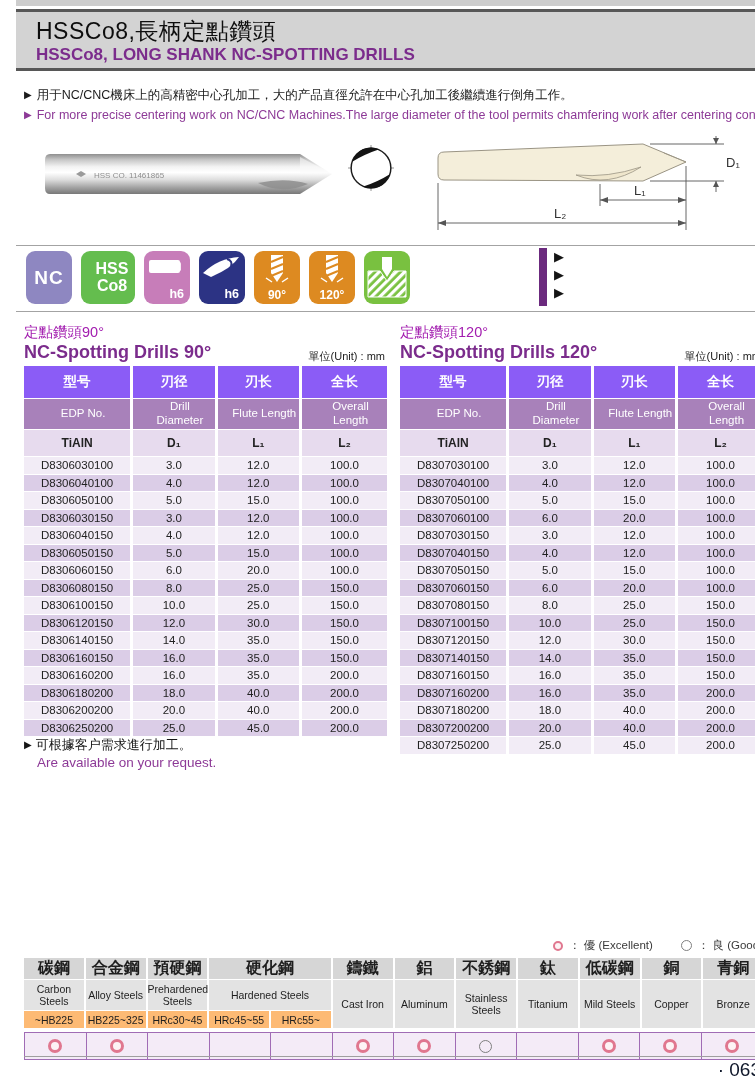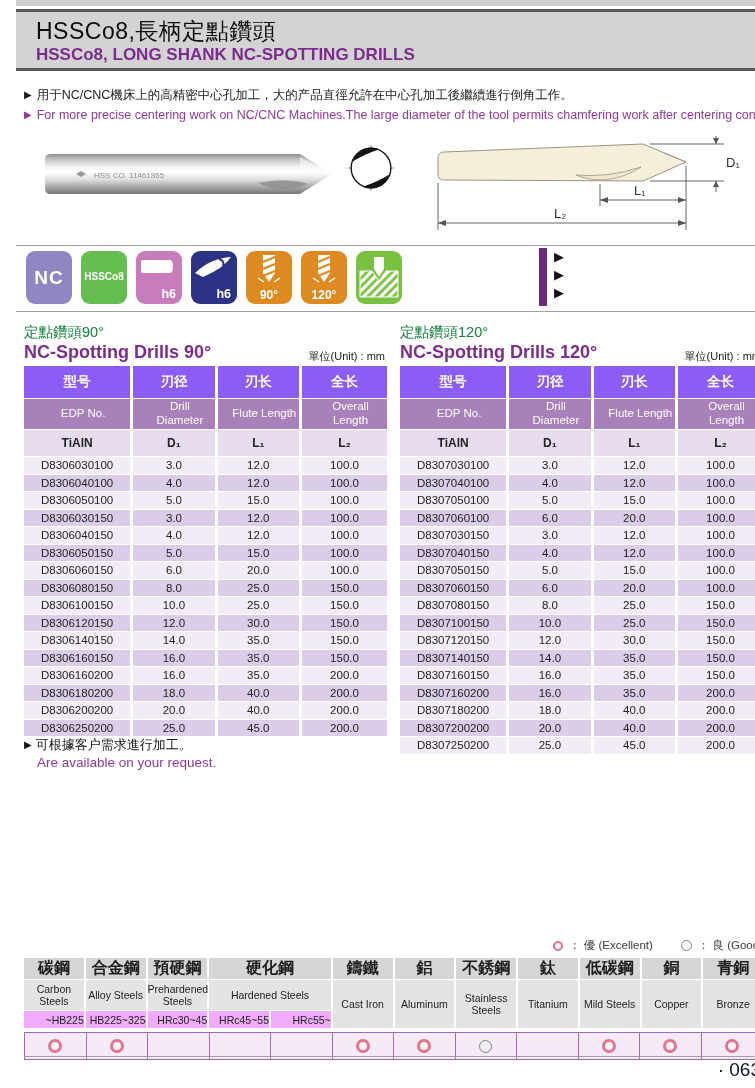--- a/index.html
+++ b/index.html
@@ -23,37 +23,37 @@
   
   .photo-svg{position:absolute;left:26px;top:147px;}
   .cross-svg{position:absolute;left:332px;top:145px;}
   .tech-svg{position:absolute;left:412px;top:136px;}
 
   
   .icon-row{position:absolute;left:10px;top:251px;display:flex;gap:9px;}
   .badge{width:46px;height:53px;border-radius:9px;position:relative;color:#fff;font-weight:700;flex:none;}
   .badge svg{position:absolute;left:0;top:0;}
   .badge-nc{background:#8e87c1;display:flex;align-items:center;justify-content:center;font-size:19px;letter-spacing:1px;}
-  .badge-hss{background:#64bd4e;display:flex;flex-direction:row;align-items:center;justify-content:center;
-             font-size:10px;line-height:1.05;}
+  .badge-hss{background:#64bd4e;display:flex;flex-direction:column;align-items:center;justify-content:center;
+             font-size:16px;line-height:1.05;padding-left:8px;}
   .badge-pink{background:#c77db9;}
   .badge-navy{background:#2c3384;}
   .badge-orange{background:#dd8a21;}
   .badge-green{background:#79c140;}
   .corner-label{position:absolute;right:6px;bottom:3px;font-size:12.5px;}
   .angle-label{position:absolute;left:0;right:0;bottom:2px;text-align:center;font-size:12px;font-weight:700;}
 
   .side-bar{position:absolute;left:523px;top:248px;width:8px;height:58px;background:#6b2a7e;}
   .side-arrows{position:absolute;left:538px;top:250px;display:flex;flex-direction:column;gap:5px;
                font-size:13px;color:#141414;line-height:1;}
 
   
   .tables-row{position:absolute;left:8px;top:324px;width:739px;display:flex;gap:13px;}
   .spec-block{flex:1;position:relative;min-width:0;}
-  .spec-title-zh{font-size:14.5px;color:#15803d;line-height:17px;}
+  .spec-title-zh{font-size:14.5px;color:#a21caf;line-height:17px;}
   .spec-title-en{font-size:18px;font-weight:700;color:#7b2c8c;line-height:20px;margin-top:1px;}
   .spec-unit{position:absolute;right:2px;top:25px;font-size:11px;color:#1c1c1c;}
   table.spec{width:calc(100% + 6px);margin-left:-3px;margin-top:3px;border-collapse:separate;
              border-spacing:3px 1px;table-layout:fixed;}
   .spec th,.spec td{text-align:center;vertical-align:middle;padding:0;overflow:hidden;white-space:nowrap;}
   .spec .h1 th{background:#8b5cf6;color:#fff;font-size:13.5px;font-weight:700;height:32px;}
   .spec .h2 th{background:#a881ba;color:#fff;font-size:11.5px;font-weight:400;height:30px;line-height:1.2;padding-left:12px;}
   .spec .h3 th{background:#e7dbee;color:#222;font-size:12px;font-weight:700;height:26px;}
   .spec tbody td{font-size:11.5px;height:16.5px;color:#222;}
   .spec tbody tr:nth-child(odd) td{background:#f2ecf6;}
@@ -70,21 +70,21 @@
   .ring-excellent{display:inline-block;width:8px;height:8px;border:3px solid #e0778f;border-radius:50%;background:#fdf3f5;}
   .ring-good{display:inline-block;width:11px;height:11px;border:1.6px solid #7f7f7f;border-radius:50%;background:transparent;}
   .legend .ring-excellent{width:6px;height:6px;border-width:2.6px;}
   .legend .ring-good{width:9px;height:9px;}
 
   .materials{position:absolute;left:8px;top:957px;width:739px;}
   table.mat{width:calc(100% + 4px);margin-left:-2px;border-collapse:separate;border-spacing:2px 1px;table-layout:fixed;}
   .mat th{font-weight:400;padding:0;text-align:center;vertical-align:middle;color:#1e1e1e;}
   .mat .m1 th{background:#d6d6d6;font-size:16px;font-weight:700;height:17px;}
   .mat .m2 th{background:#e3e3e3;font-size:10.5px;height:30px;line-height:1.15;}
-  .mat .m3 th{background:#f0abfc;font-size:10.5px;height:17px;text-align:right;}
+  .mat .m3 th{background:#fdba74;font-size:10.5px;height:17px;}
   .ratings{display:flex;margin-top:3px;border:1px solid #a06cb5;height:26px;background:#f4ebf7;}
   .ratings .cell{flex:1;display:flex;align-items:center;justify-content:center;border-left:1px solid #a06cb5;}
   .ratings .cell:first-child{border-left:none;}
 
   .bottom-line{position:absolute;left:8px;top:1056px;width:739px;height:1px;background:#9f9f9f;}
   .page-number{position:absolute;right:10px;top:1059px;font-size:19px;color:#0f172a;}
 </style>
 </head>
 <body>
 

